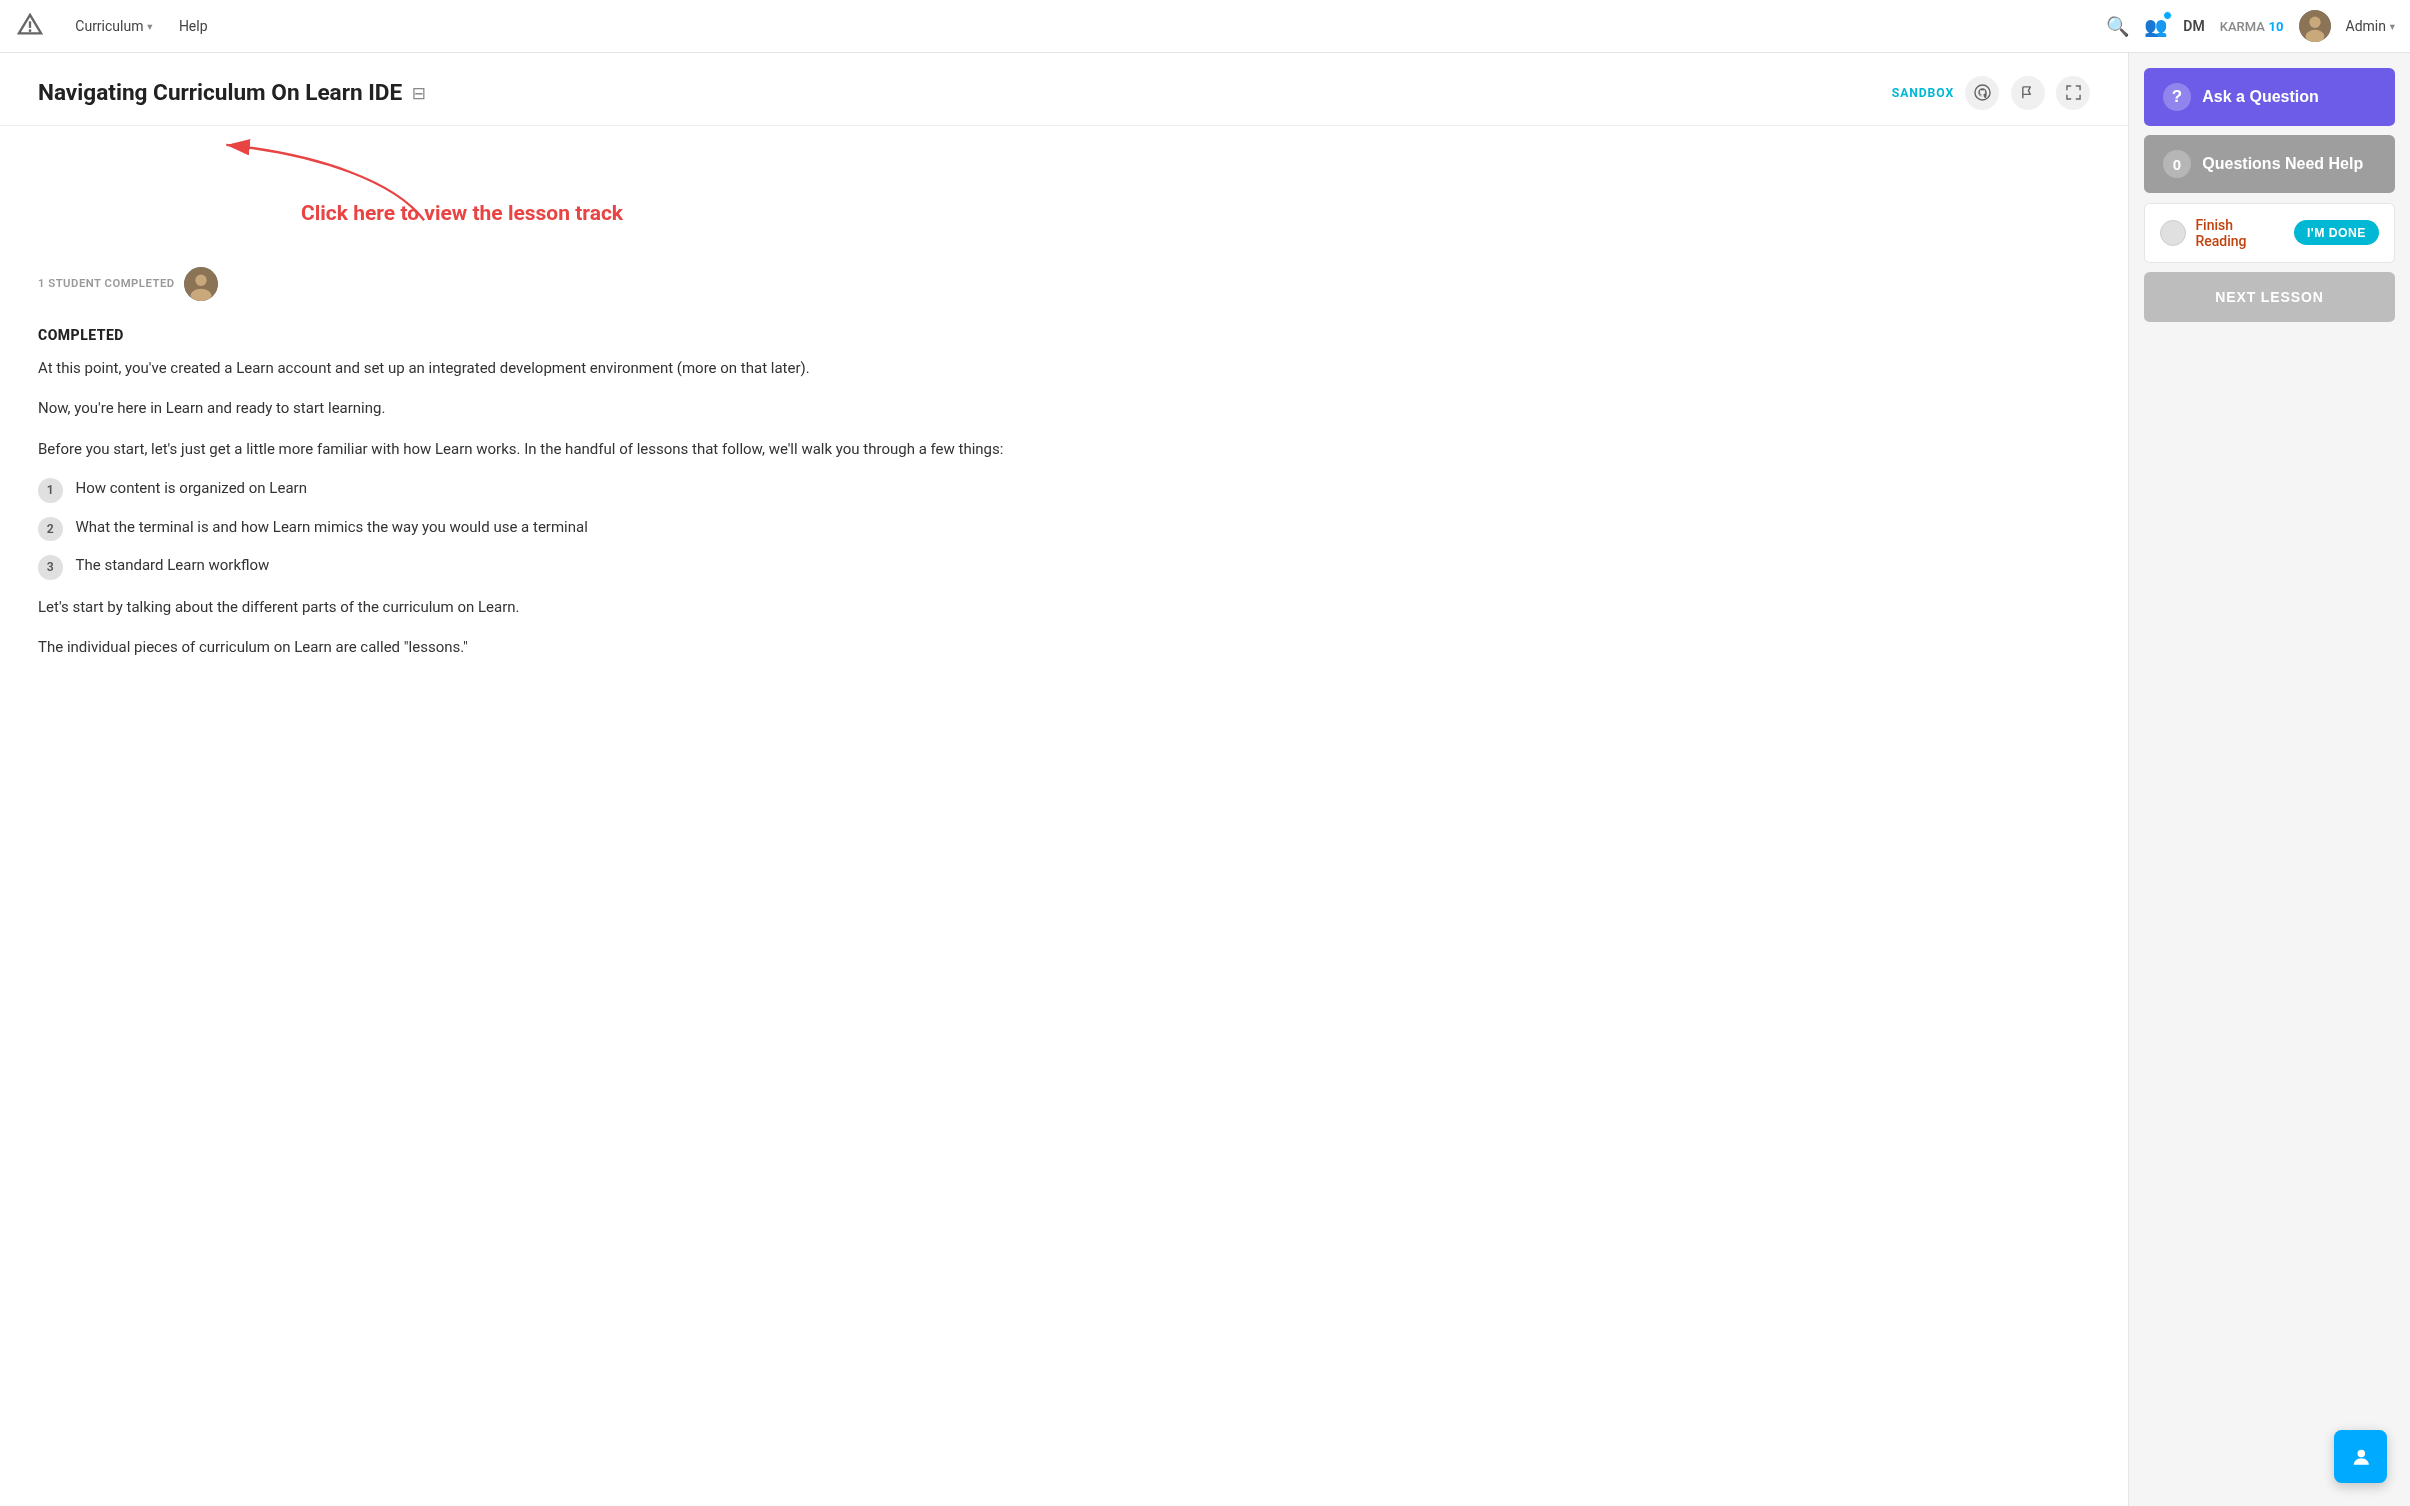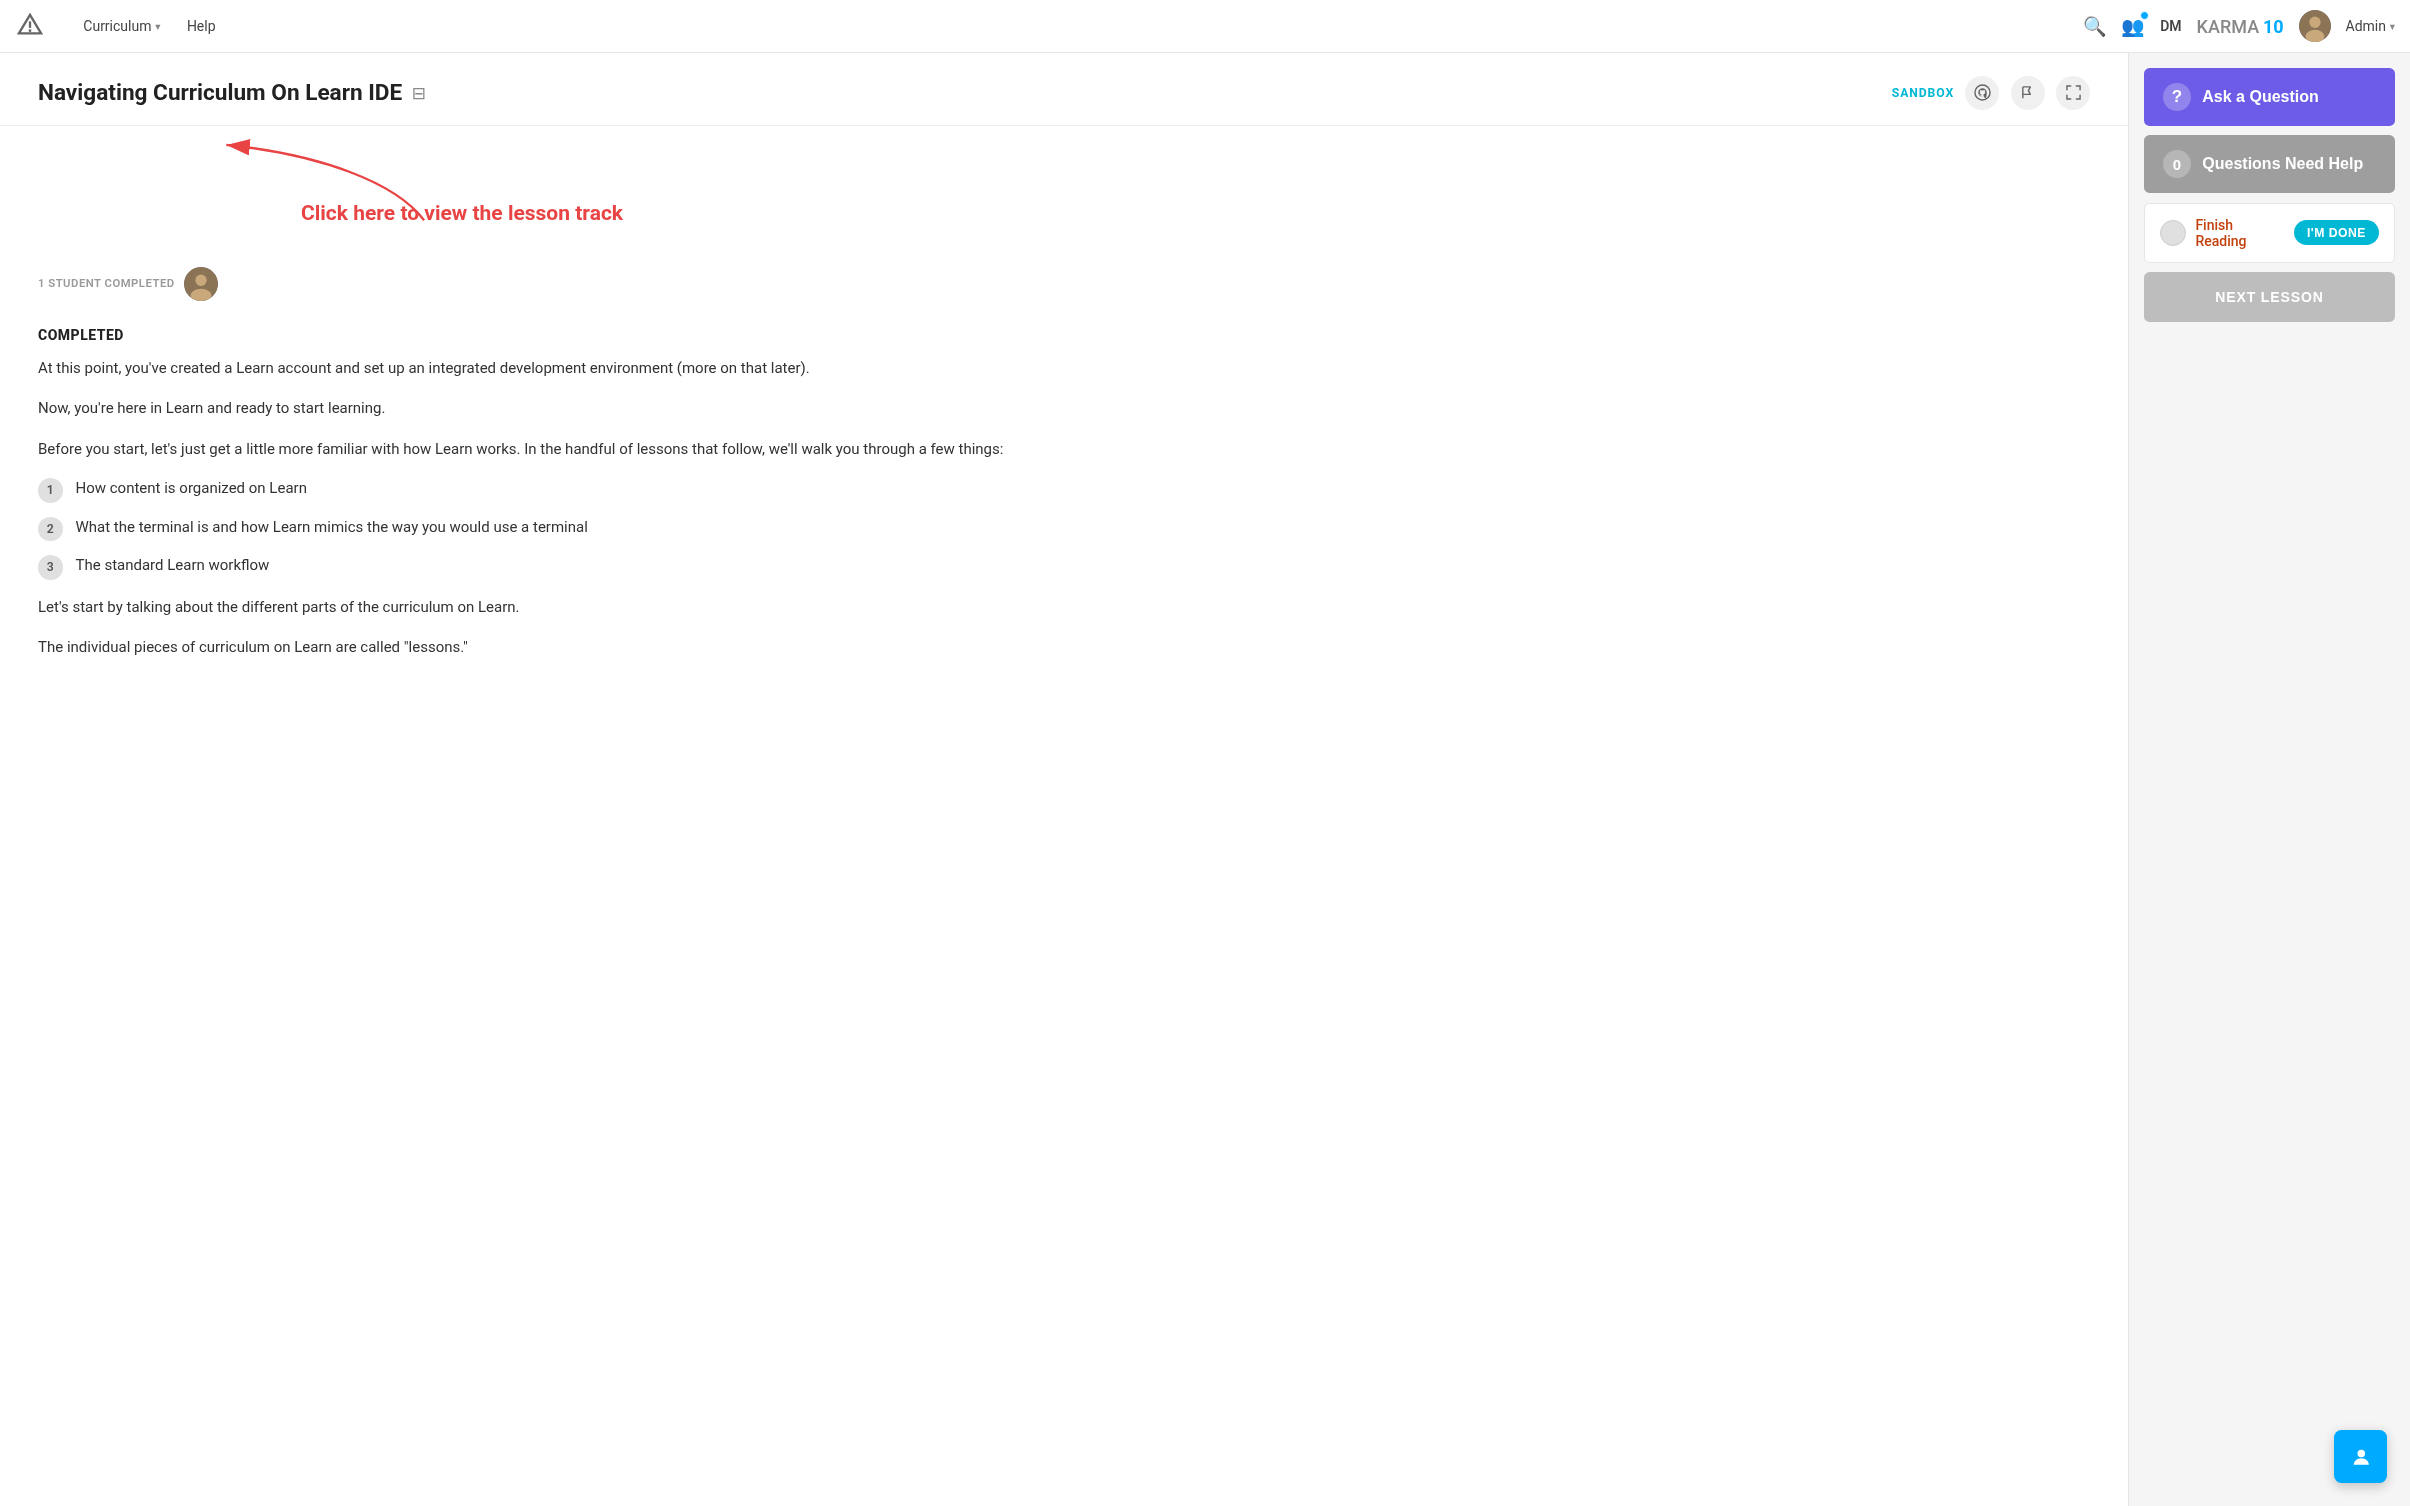--- a/index.html
+++ b/index.html
@@ -4,21 +4,21 @@
   <style>
     * { box-sizing: border-box; margin: 0; padding: 0; }
     body { font-family: -apple-system, BlinkMacSystemFont, 'Segoe UI', Roboto, sans-serif; background: #fff; color: #333; font-size: 15px; }
 
     
     .topnav {
       display: flex; align-items: center;
       height: 53px; padding: 0 15px;
       border-bottom: 0.9px solid #e5e5e5;
       background: #fff;
-      position: relative; z-index: 10; gap: 8px;
+      position: relative; z-index: 10;
     }
     .topnav-logo {
       width: 30px; height: 30px; margin-right: 19px;
       color: #555; font-size: 21px; font-weight: 700;
       display: flex; align-items: center; justify-content: center;
     }
     .topnav-links { display: flex; gap: 3.8px; align-items: center; }
     .topnav-link {
       padding: 5.6px 11.3px; font-size: 14px; color: #444;
       cursor: pointer; border-radius: 3.8px;
@@ -29,21 +29,21 @@
     .topnav-right { display: flex; align-items: center; gap: 15px; }
     .topnav-search { cursor: pointer; color: #555; font-size: 19px; }
     .topnav-users { position: relative; cursor: pointer; }
     .topnav-users-icon { font-size: 19px; color: #555; }
     .topnav-badge {
       position: absolute; top: -3.8px; right: -3.8px;
       width: 9.4px; height: 9.4px; border-radius: 50%;
       background: #00aaff; border: 1.9px solid #fff;
     }
     .topnav-dm { font-size: 14px; font-weight: 600; color: #444; }
-    .topnav-karma { display: flex; align-items: center; gap: 3.8px; font-size: 18px; color: #888; font-weight: 500; }
+    .topnav-karma { display: flex; align-items: center; gap: 3.8px; font-size: 13px; color: #888; font-weight: 500; }
     .topnav-karma-count { color: #00aaff; font-weight: 700; }
     .topnav-avatar {
       width: 32px; height: 32px; border-radius: 50%;
       background: #888; overflow: hidden;
       display: flex; align-items: center; justify-content: center;
       font-size: 13px; color: #fff; font-weight: 600;
     }
     .topnav-admin { display: flex; align-items: center; gap: 3.8px; font-size: 14px; color: #444; cursor: pointer; }
     .topnav-admin .chevron { font-size: 10.4px; color: #888; }
 

